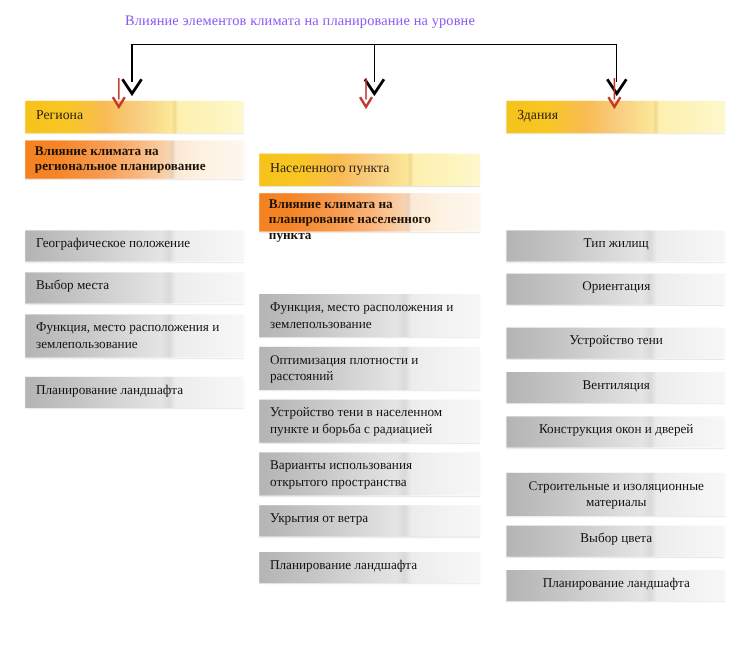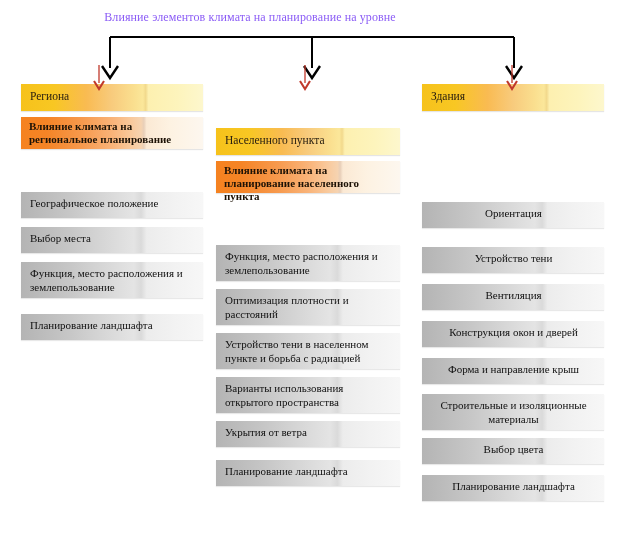--- a/index.html
+++ b/index.html
@@ -225,31 +225,31 @@
   </div>
 
   <div class="column col-2">
 
     <div class="level-bar">
       <span class="bar-text">Здания</span>
     </div>
 
 
     <div class="item-list">
+      <div class="list-item h1">Тип жилищ</div>
       <div class="spacer-10"></div>
       <div class="list-item h1">Ориентация</div>
       <div class="spacer-10"></div>
       <div class="spacer-9"></div>
       <div class="list-item h1">Устройство тени</div>
       <div class="spacer-11"></div>
       <div class="list-item h1">Вентиляция</div>
       <div class="spacer-11"></div>
       <div class="list-item h1">Конструкция окон и дверей</div>
       <div class="spacer-11"></div>
-      <div class="list-item h1">Форма и направление крыш</div>
       <div class="spacer-10"></div>
       <div class="list-item h2">Строительные и изоляционные материалы</div>
       <div class="spacer-8"></div>
       <div class="list-item h1">Выбор цвета</div>
       <div class="spacer-11"></div>
       <div class="list-item h1">Планирование ландшафта</div>
     </div>
   </div>
 
   <svg class="red-arrow ra-0" width="14" height="28" viewBox="0 0 14 28">

